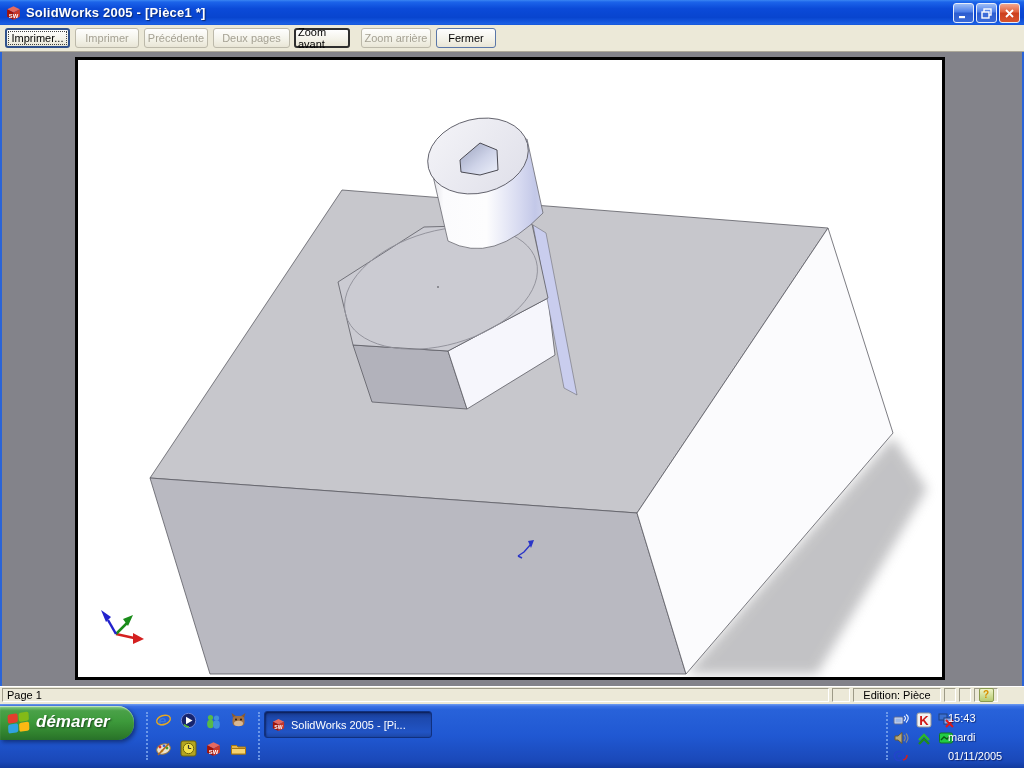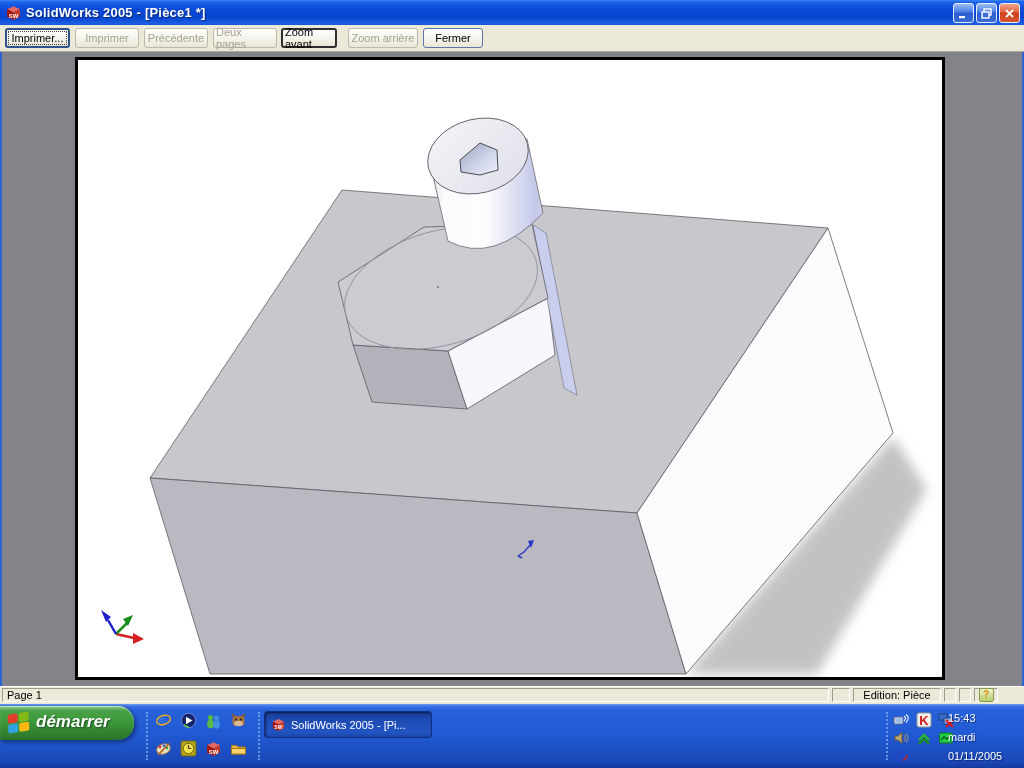--- a/index.html
+++ b/index.html
@@ -25,21 +25,21 @@
     display:flex;align-items:center;}
   .tbtn{height:20px;margin-left:5px;border-radius:3px;font-size:11px;
     font-family:"Liberation Sans",sans-serif;
     background:linear-gradient(180deg,#fefefe,#f4f3ea 55%,#e9e6d6);
     display:flex;align-items:center;justify-content:center;box-sizing:border-box;
     color:#000;padding:0 2px;}
   .b-navy{border:2px solid #30518c;width:65px;outline:1px dotted #444;outline-offset:-4px}
   .b-dark{border:2px solid #2e2e2e;width:56px;margin-left:4px}
   .b-norm{border:1px solid #5a77a8;width:60px;}
   .b-dis{border:1px solid #bcb9aa;color:#a5a193;width:64px}
-  .b-dis.w60{width:64px}
+  .b-dis.w60{width:77px}
   .b-dis.w70{width:70px;margin-left:11px}
 
   
   .preview{position:absolute;left:0;top:52px;width:1024px;height:634px;
     background:#83838a;border-left:2px solid #2a64d8;border-right:2px solid #2a64d8;
     box-sizing:border-box;}
   .page{position:absolute;left:73px;top:5px;width:870px;height:623px;
     background:#fff;border:3px solid #000;box-sizing:border-box;}
   .model-svg{position:absolute;left:0;top:0;width:864px;height:617px;display:block}
 

